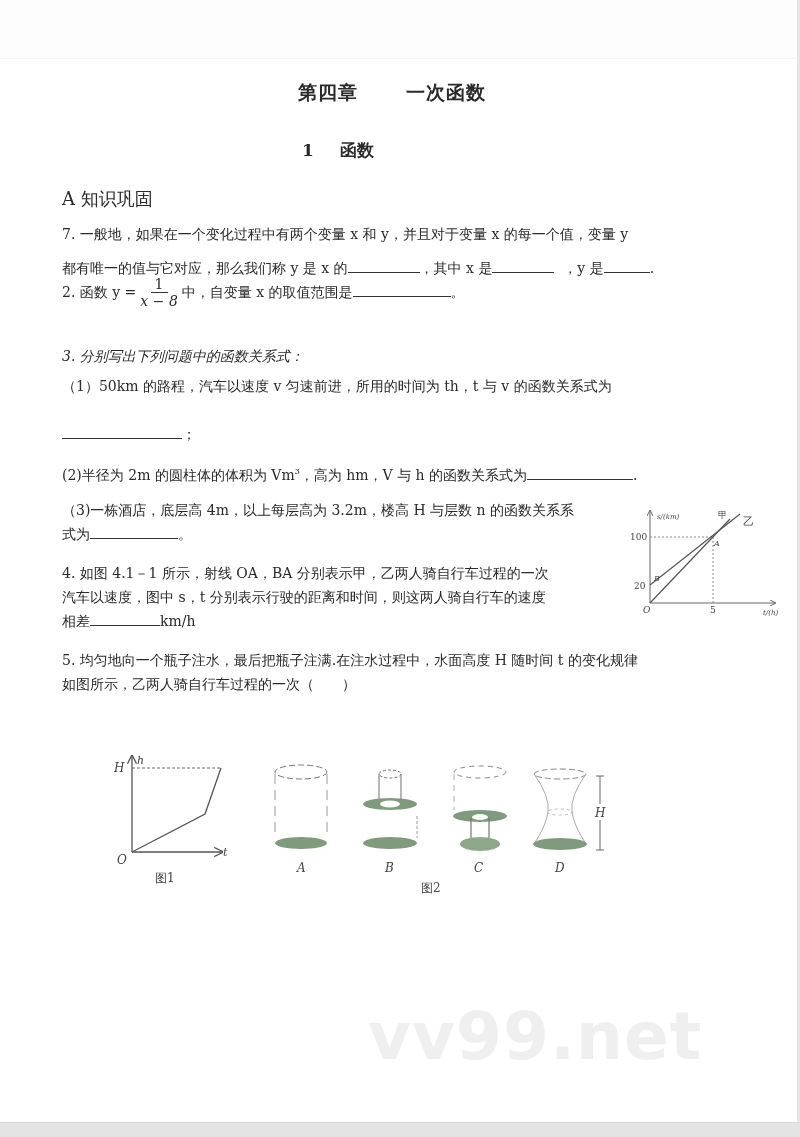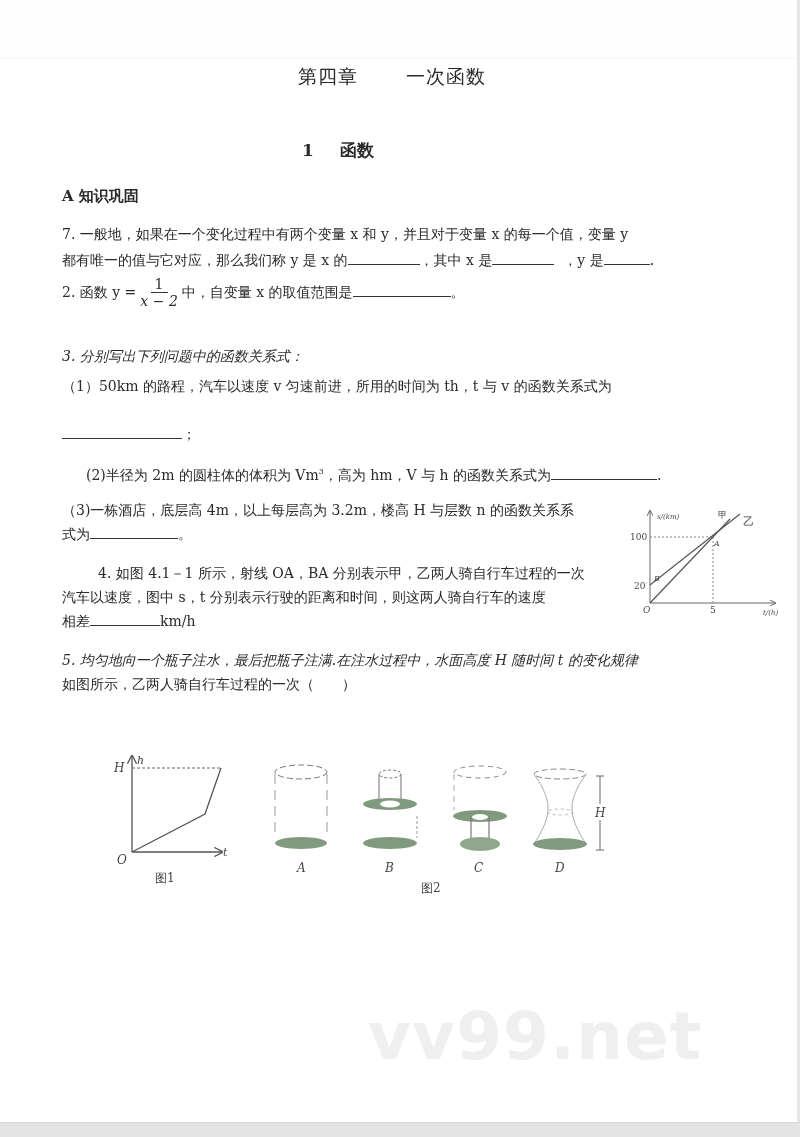--- a/index.html
+++ b/index.html
@@ -6,25 +6,25 @@
   body {
     width: 800px; height: 1137px; position: relative; overflow: hidden;
     background: #ffffff;
     font-family: "DejaVu Serif", "Liberation Serif", serif;
     color: #2a2a2a;
   }
   .top-band { position: absolute; left: 0; top: 0; width: 800px; height: 58px; background: #fdfdfd; border-bottom: 1px solid #f4f4f4; }
   .right-edge { position: absolute; right: 0; top: 0; width: 3px; height: 1125px; background: #e6e6e6; }
   .bottom-band { position: absolute; left: 0; top: 1122px; width: 800px; height: 15px; background: #e4e4e4; border-top: 1px solid #d8d8d8; }
   .abs { position: absolute; white-space: nowrap; }
-  .chapter-title { left: 0; width: 784px; top: 64px; text-align: center; font-size: 19px; font-weight: normal; letter-spacing: 1px; }
+  .chapter-title { left: 0; width: 784px; top: 80px; text-align: center; font-size: 19px; font-weight: bold; letter-spacing: 1px; }
   .chapter-title .gap { display: inline-block; width: 48px; }
   .section-title { left: 0; width: 676px; top: 139px; text-align: center; font-size: 17px; font-weight: bold; }
   .section-title .gap { display: inline-block; width: 26px; }
-  .heading-a { left: 62px; top: 187px; font-size: 15px; font-weight: bold; }
+  .heading-a { left: 62px; top: 187px; font-size: 18px; font-weight: normal; }
   .line { left: 62px; font-size: 14px; line-height: 20px; }
   .blank { display: inline-block; border-bottom: 1px solid #333; height: 14px; vertical-align: baseline; }
   .frac { display: inline-flex; flex-direction: column; align-items: center; vertical-align: middle; font-style: italic; font-size: 14px; line-height: 16px; margin: 0 2px; }
   .frac .num { border-bottom: 1px solid #333; padding: 0 4px; font-style: normal; }
   .frac .den { padding: 0 2px; }
   svg text { font-family: "DejaVu Serif", "Liberation Serif", serif; }
   .watermark { left: 368px; top: 998px; font-family: "DejaVu Sans", "Liberation Sans", sans-serif; font-weight: bold; font-size: 66px; color: #efefef; letter-spacing: 1px; }
 </style>
 </head>
 <body>
@@ -35,45 +35,45 @@
 <div class="abs chapter-title">
   <span>第四章</span><span class="gap"></span><span>一次函数</span>
 </div>
 <div class="abs section-title">
   <span>1</span><span class="gap"></span><span>函数</span>
 </div>
 
 <div class="abs heading-a">A 知识巩固</div>
 
 <div class="abs line" style="top:224px;">7. 一般地，如果在一个变化过程中有两个变量 x 和 y，并且对于变量 x 的每一个值，变量 y</div>
-<div class="abs line" style="top:250px;text-align:right;">
+<div class="abs line" style="top:258px;text-align:right;">
   <span>都有唯一的值与它对应，那么我们称 y 是 x 的</span><span class="blank" style="width:72px"></span><span>，其中 x 是</span><span class="blank" style="width:62px"></span>&nbsp;&nbsp;<span>，y 是</span><span class="blank" style="width:46px"></span><span>.</span>
 </div>
 
 <div class="abs line" style="top:276px;">
   <span>2. 函数 y =</span><span class="frac">
       <span class="num">1</span>
-      <span class="den">x − 2</span>
+      <span class="den">x − 8</span>
     </span><span>中，自变量 x 的取值范围是</span><span class="blank" style="width:98px"></span><span>。</span>
 </div>
 
 <div class="abs line" style="top:346px;font-style:italic;">3. 分别写出下列问题中的函数关系式：</div>
 <div class="abs line" style="top:376px;">（1）50km 的路程，汽车以速度 v 匀速前进，所用的时间为 th，t 与 v 的函数关系式为</div>
 <div class="abs line" style="top:424px;">
   <span class="blank" style="width:120px"></span><span>；</span>
 </div>
-<div class="abs line" style="top:462px;margin-left:24px;">
+<div class="abs line" style="top:462px;">
   <span>(2)半径为 2m 的圆柱体的体积为 Vm</span><sup style="font-size:8px">3</sup><span>，高为 hm，V 与 h 的函数关系式为</span><span class="blank" style="width:106px"></span><span>.</span>
 </div>
 <div class="abs line" style="top:500px;">（3)一栋酒店，底层高 4m，以上每层高为 3.2m，楼高 H 与层数 n 的函数关系系</div>
 <div class="abs line" style="top:524px;font-family:Liberation Serif, serif;">
   <span>式为</span><span class="blank" style="width:88px"></span><span>。</span>
 </div>
 
-<div class="abs line" style="top:563px;margin-left:36px;">4. 如图 4.1－1 所示，射线 OA，BA 分别表示甲，乙两人骑自行车过程的一次</div>
+<div class="abs line" style="top:563px;">4. 如图 4.1－1 所示，射线 OA，BA 分别表示甲，乙两人骑自行车过程的一次</div>
 <div class="abs line" style="top:587px;">汽车以速度，图中 s，t 分别表示行驶的距离和时间，则这两人骑自行车的速度</div>
 <div class="abs line" style="top:611px;text-align:right;">
   <span>相差</span><span class="blank" style="width:70px"></span><span>km/h</span>
 </div>
 
 <svg class="abs" style="left:625px; top:505px;" width="172" height="112" viewBox="0 0 172 112">
   <defs>
       <marker id="ar" markerWidth="6" markerHeight="6" refX="5" refY="3" orient="auto">
         <path d="M0,0 L6,3 L0,6" fill="none" stroke="#666" stroke-width="1"></path>
       </marker>
@@ -89,21 +89,21 @@
   <text x="5" y="35" font-size="9" fill="#444">100</text>
   <text x="9" y="84" font-size="9" fill="#444">20</text>
   <text x="85" y="108" font-size="9" fill="#444">5</text>
   <text x="18" y="108" font-size="9" font-style="italic" fill="#444">O</text>
   <text x="89" y="41" font-size="8" font-style="italic" fill="#444">A</text>
   <text x="29" y="76" font-size="8" font-style="italic" fill="#444">B</text>
   <text x="93" y="13" font-size="9" fill="#444">甲</text>
   <text x="118" y="20" font-size="11" fill="#444">乙</text>
 </svg>
 
-<div class="abs line" style="top:650px;font-style:italic;">5. 均匀地向一个瓶子注水，最后把瓶子注满.在注水过程中，水面高度 H 随时间 t 的变化规律</div>
+<div class="abs line" style="top:650px;">5. 均匀地向一个瓶子注水，最后把瓶子注满.在注水过程中，水面高度 H 随时间 t 的变化规律</div>
 <div class="abs line" style="top:674px;">如图所示，乙两人骑自行车过程的一次（　　）</div>
 
 <svg class="abs" style="left:105px; top:752px;" width="130" height="140" viewBox="0 0 130 140">
   <defs>
       <marker id="ar2" markerWidth="7" markerHeight="7" refX="6" refY="3.5" orient="auto">
         <path d="M0,0 L7,3.5 L0,7" fill="none" stroke="#555" stroke-width="1"></path>
       </marker>
     </defs>
   <line x1="27" y1="100" x2="27" y2="4" stroke="#555" stroke-width="1.3" marker-end="url(#ar2)"></line>
   <line x1="27" y1="100" x2="117" y2="100" stroke="#555" stroke-width="1.3" marker-end="url(#ar2)"></line>

